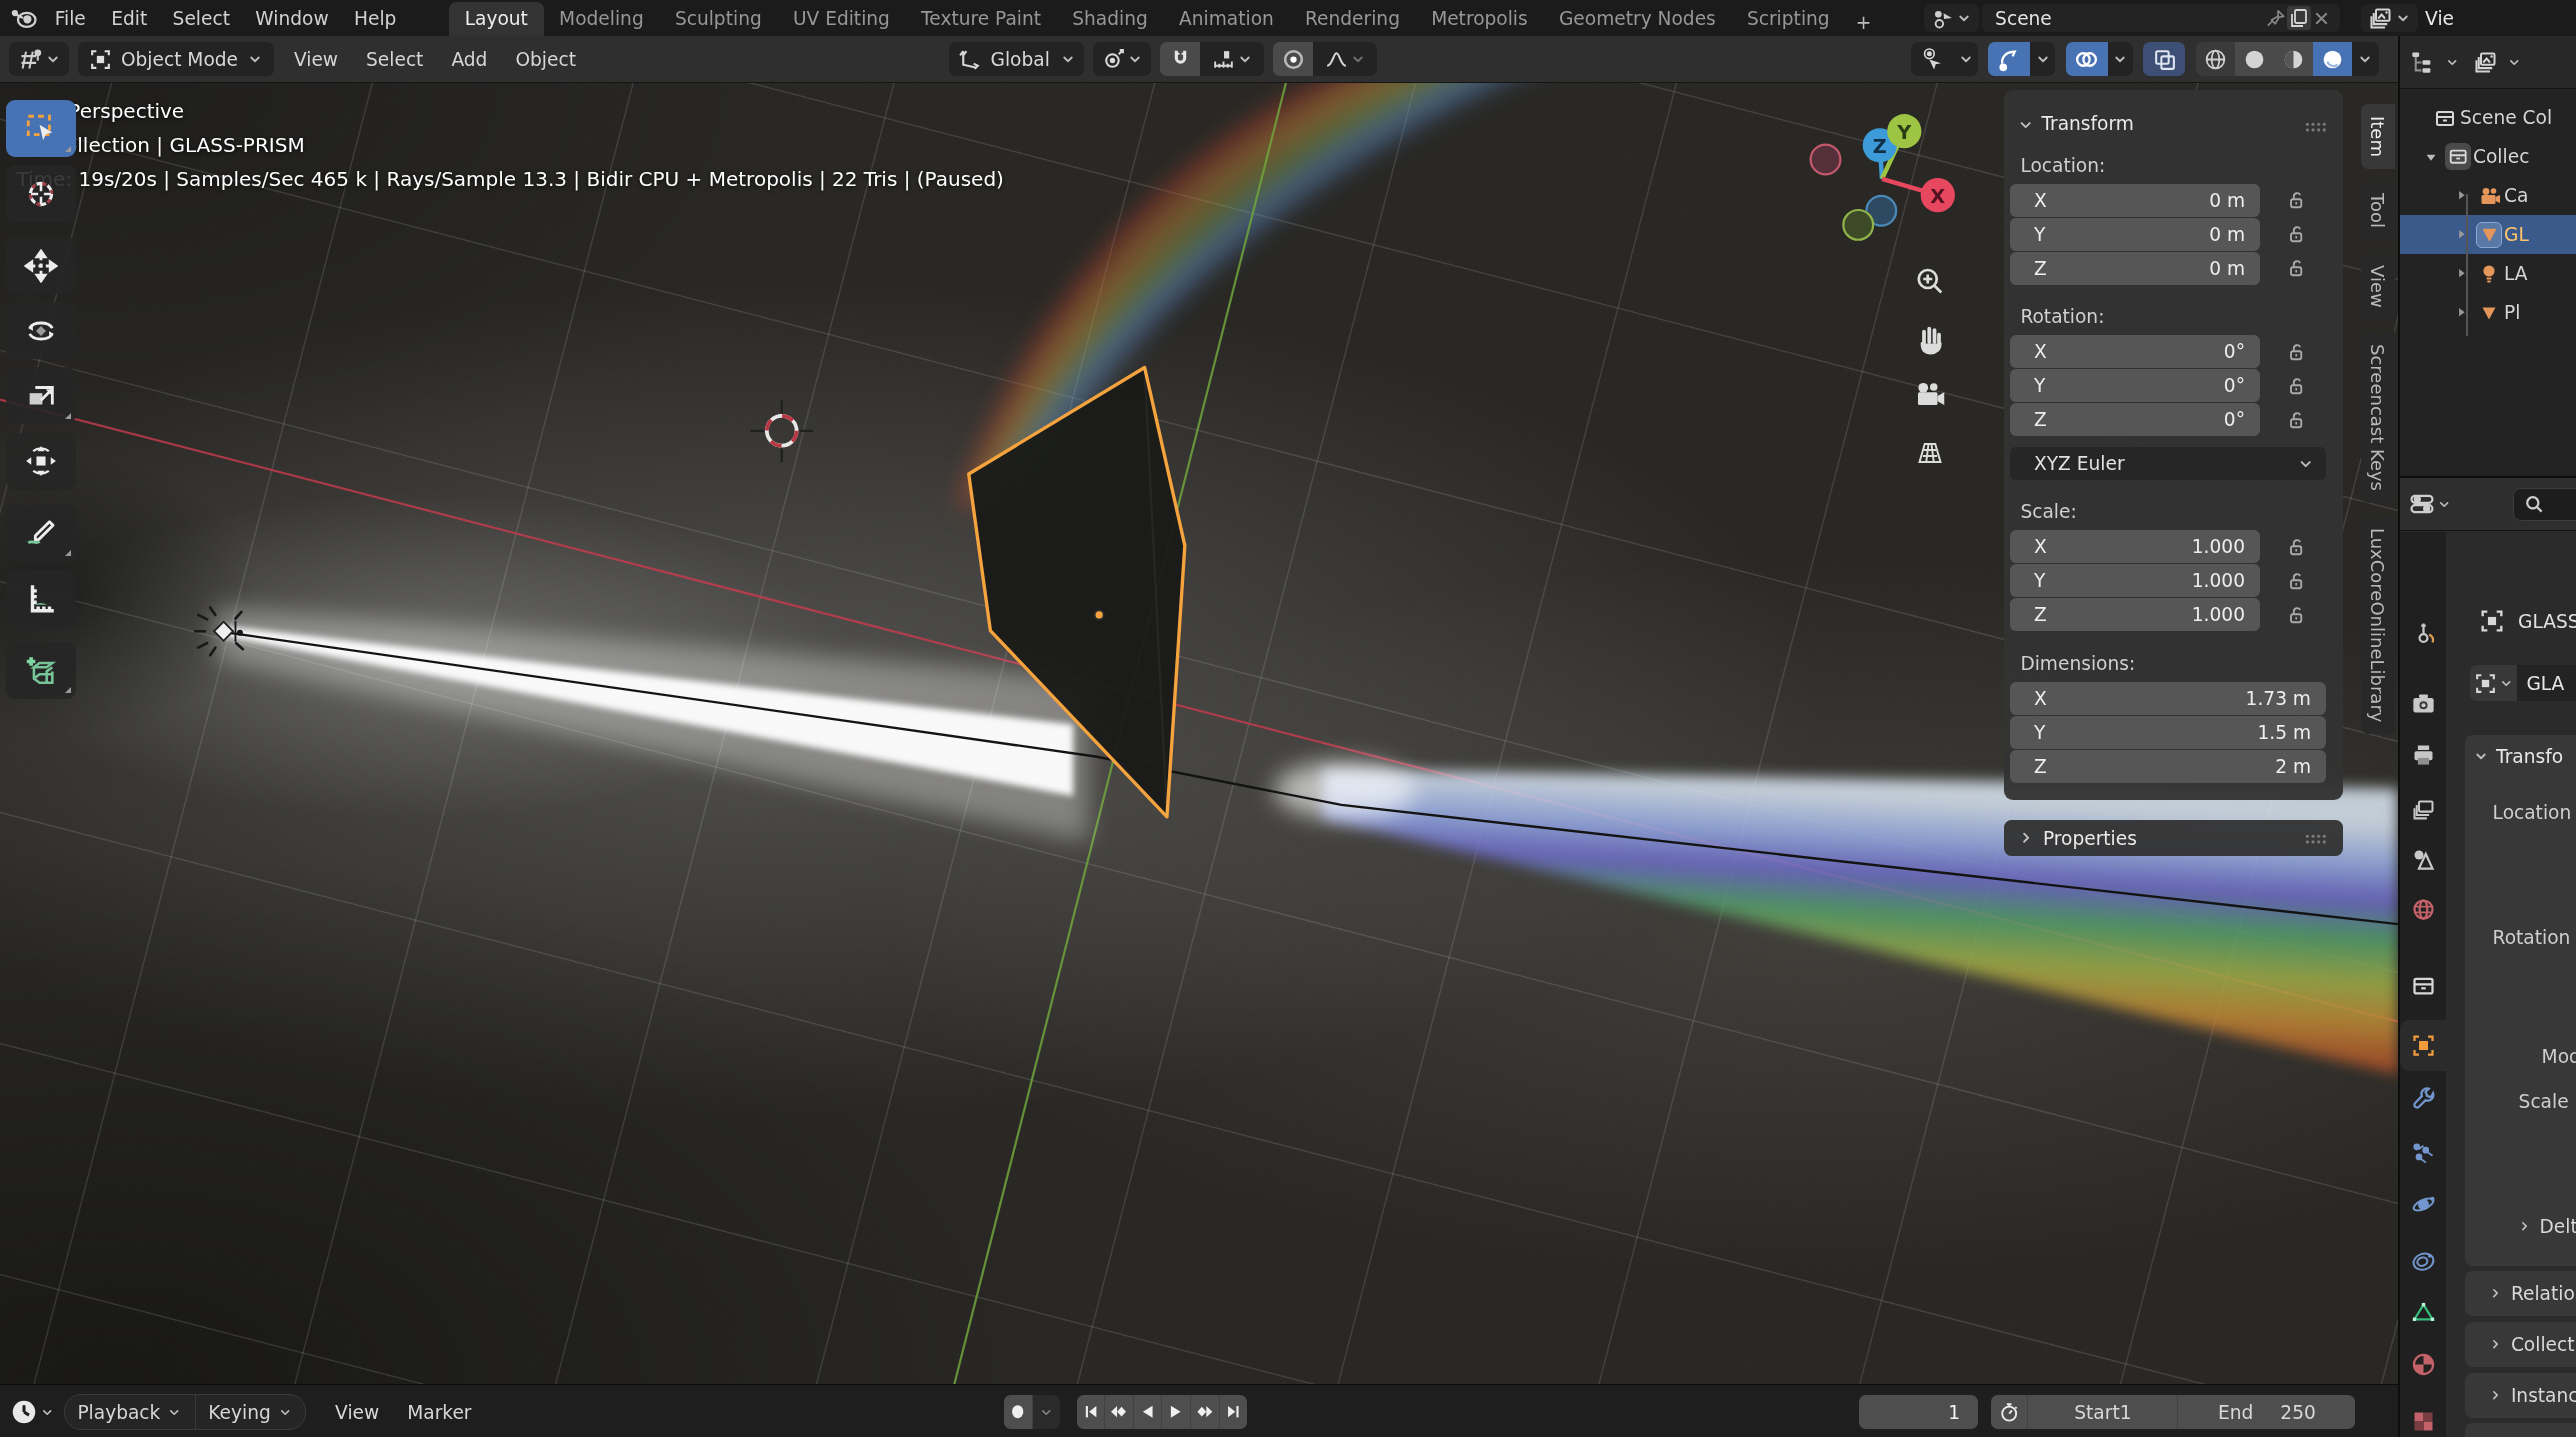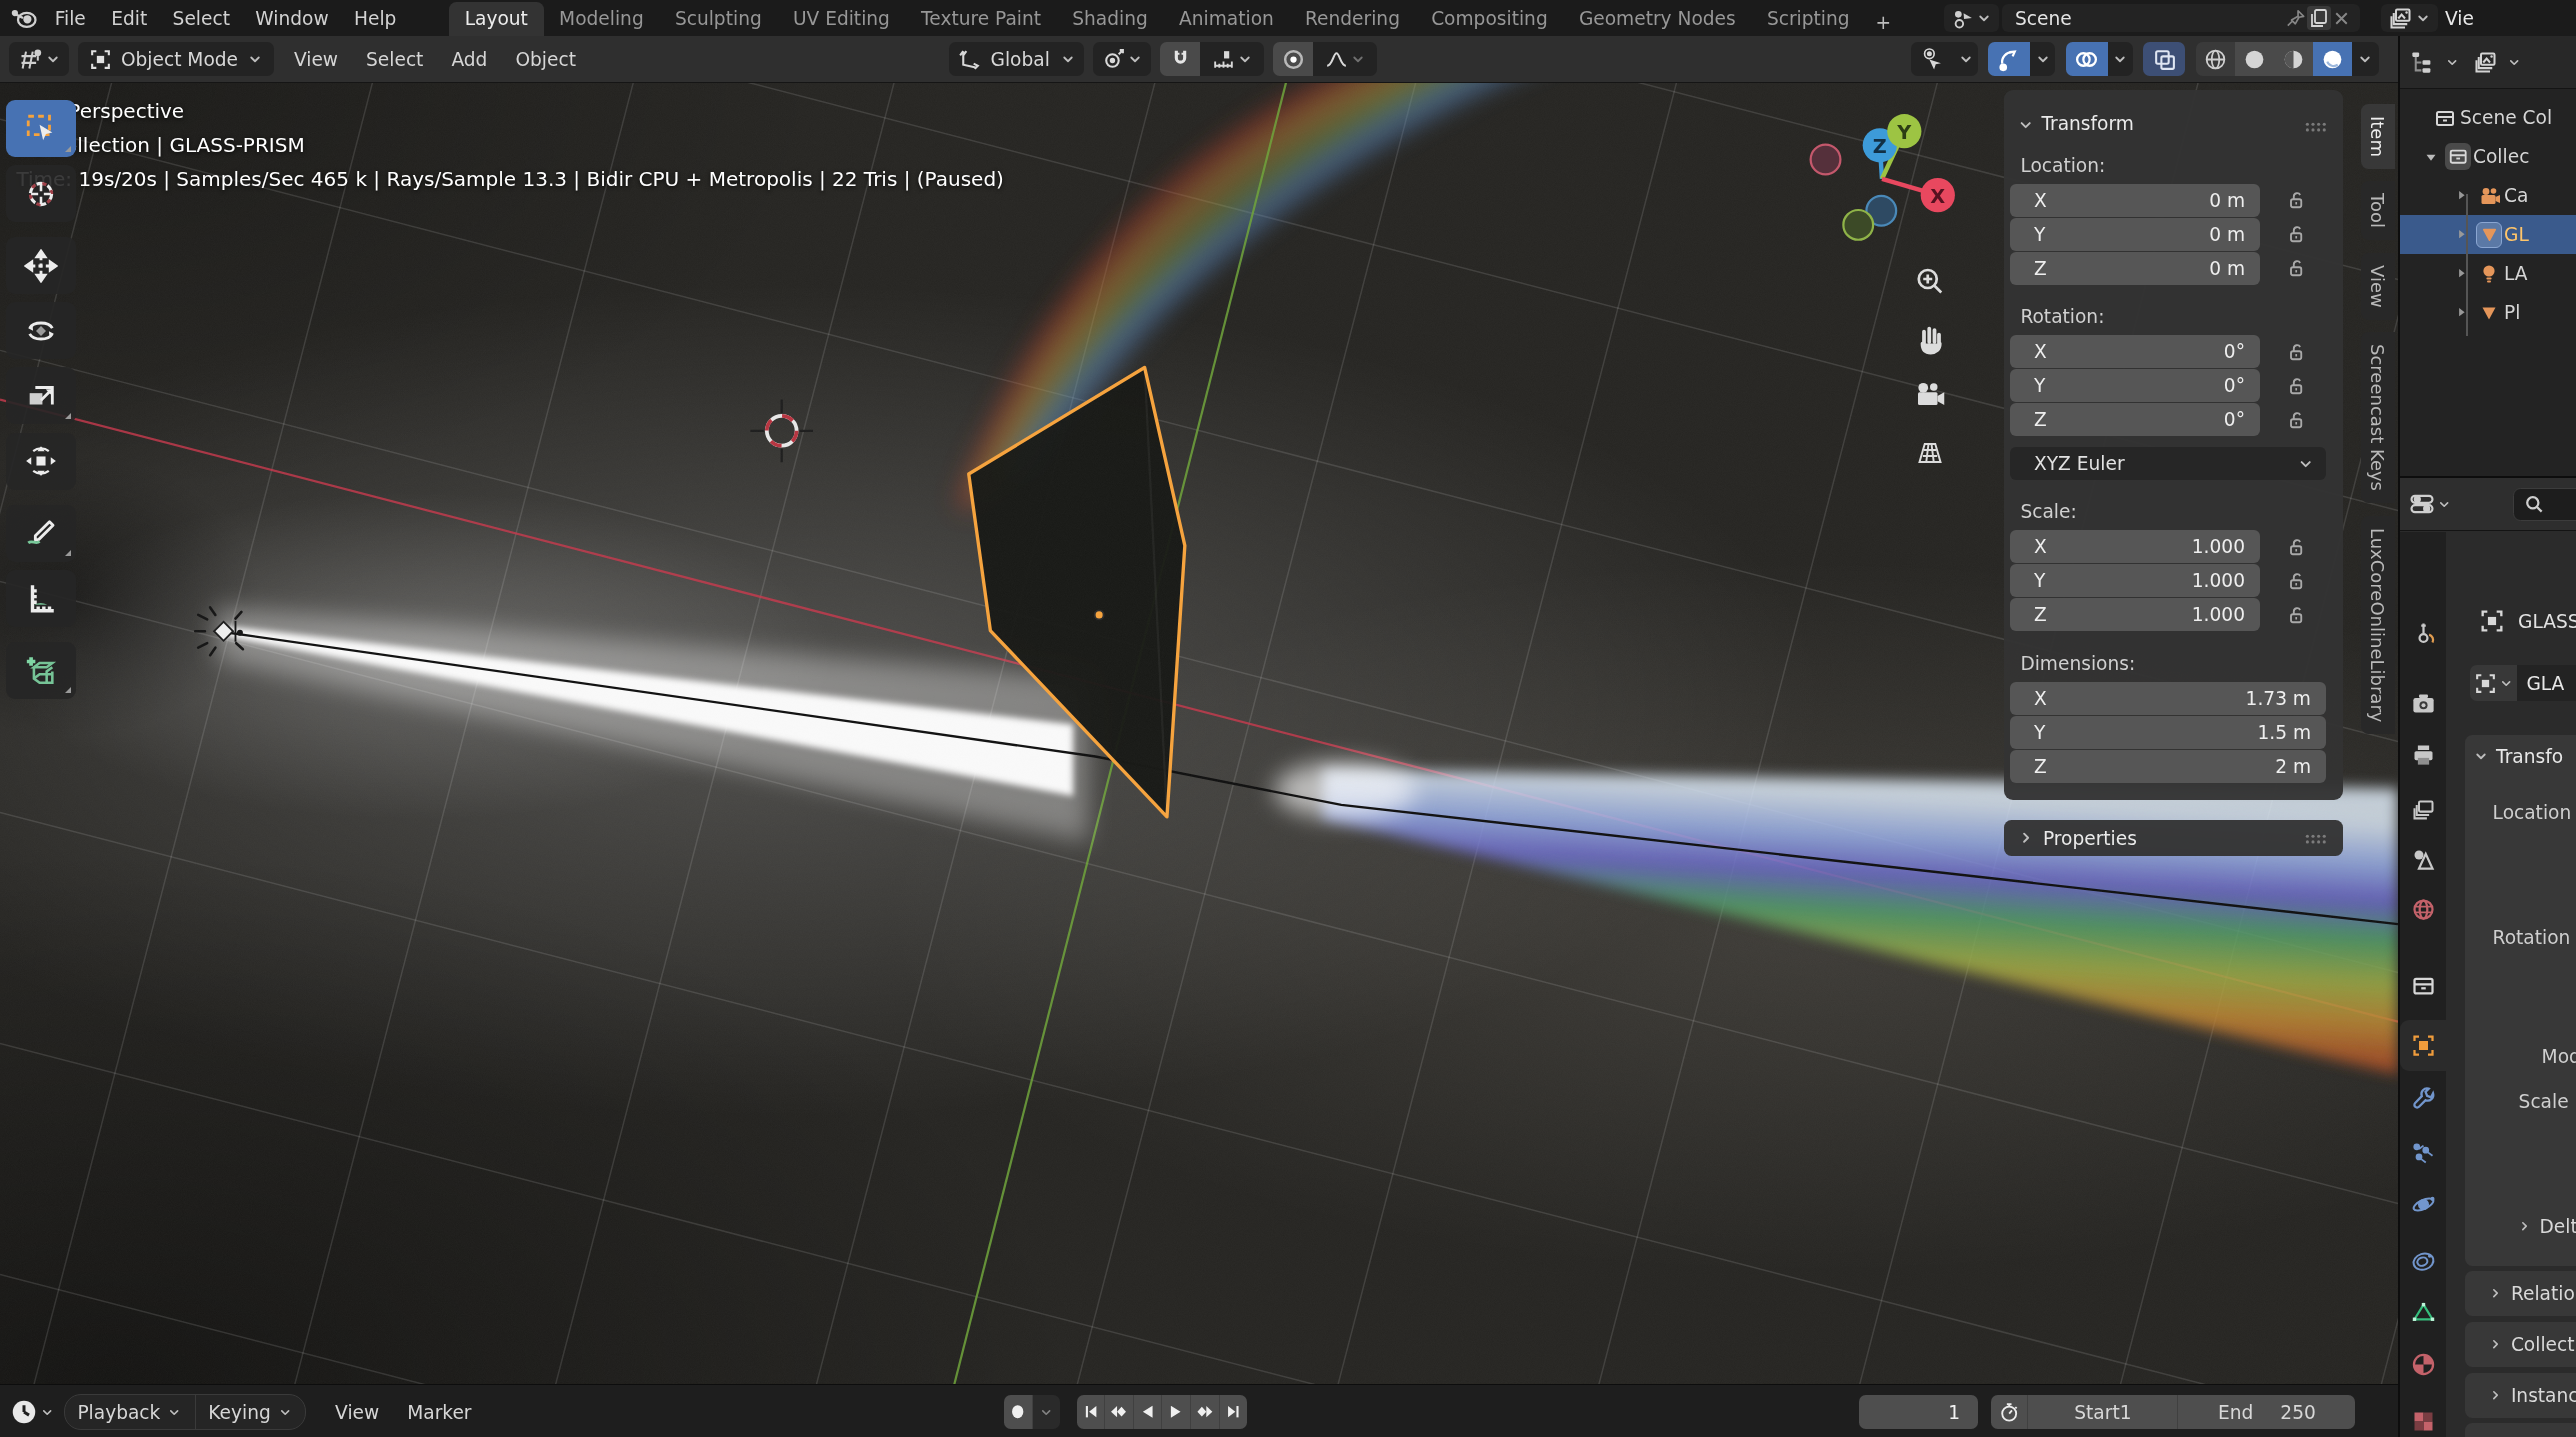--- a/index.html
+++ b/index.html
@@ -217,21 +217,21 @@
     <span class="menu">Help</span>
     <div id="ws">
       <span class="ws-tab active">Layout</span>
       <span class="ws-tab">Modeling</span>
       <span class="ws-tab">Sculpting</span>
       <span class="ws-tab">UV Editing</span>
       <span class="ws-tab">Texture Paint</span>
       <span class="ws-tab">Shading</span>
       <span class="ws-tab">Animation</span>
       <span class="ws-tab">Rendering</span>
-      <span class="ws-tab">Compositing</span>
+      <span class="ws-tab">Metropolis</span>
       <span class="ws-tab" able="true">Geometry Nodes</span>
       <span class="ws-tab">Scripting</span>
       <span class="ws-plus">+</span>
     </div>
     <div id="scene-sel">
       <div class="pillbtn">
         <svg class="ico" width="25" height="25" viewBox="0 0 24 24">
             <g fill="#cfcfcf">
               <circle cx="8" cy="8" r="3.2"></circle>
               <path d="M13 7 l8 4.5 -7.5 1 z"></path>

